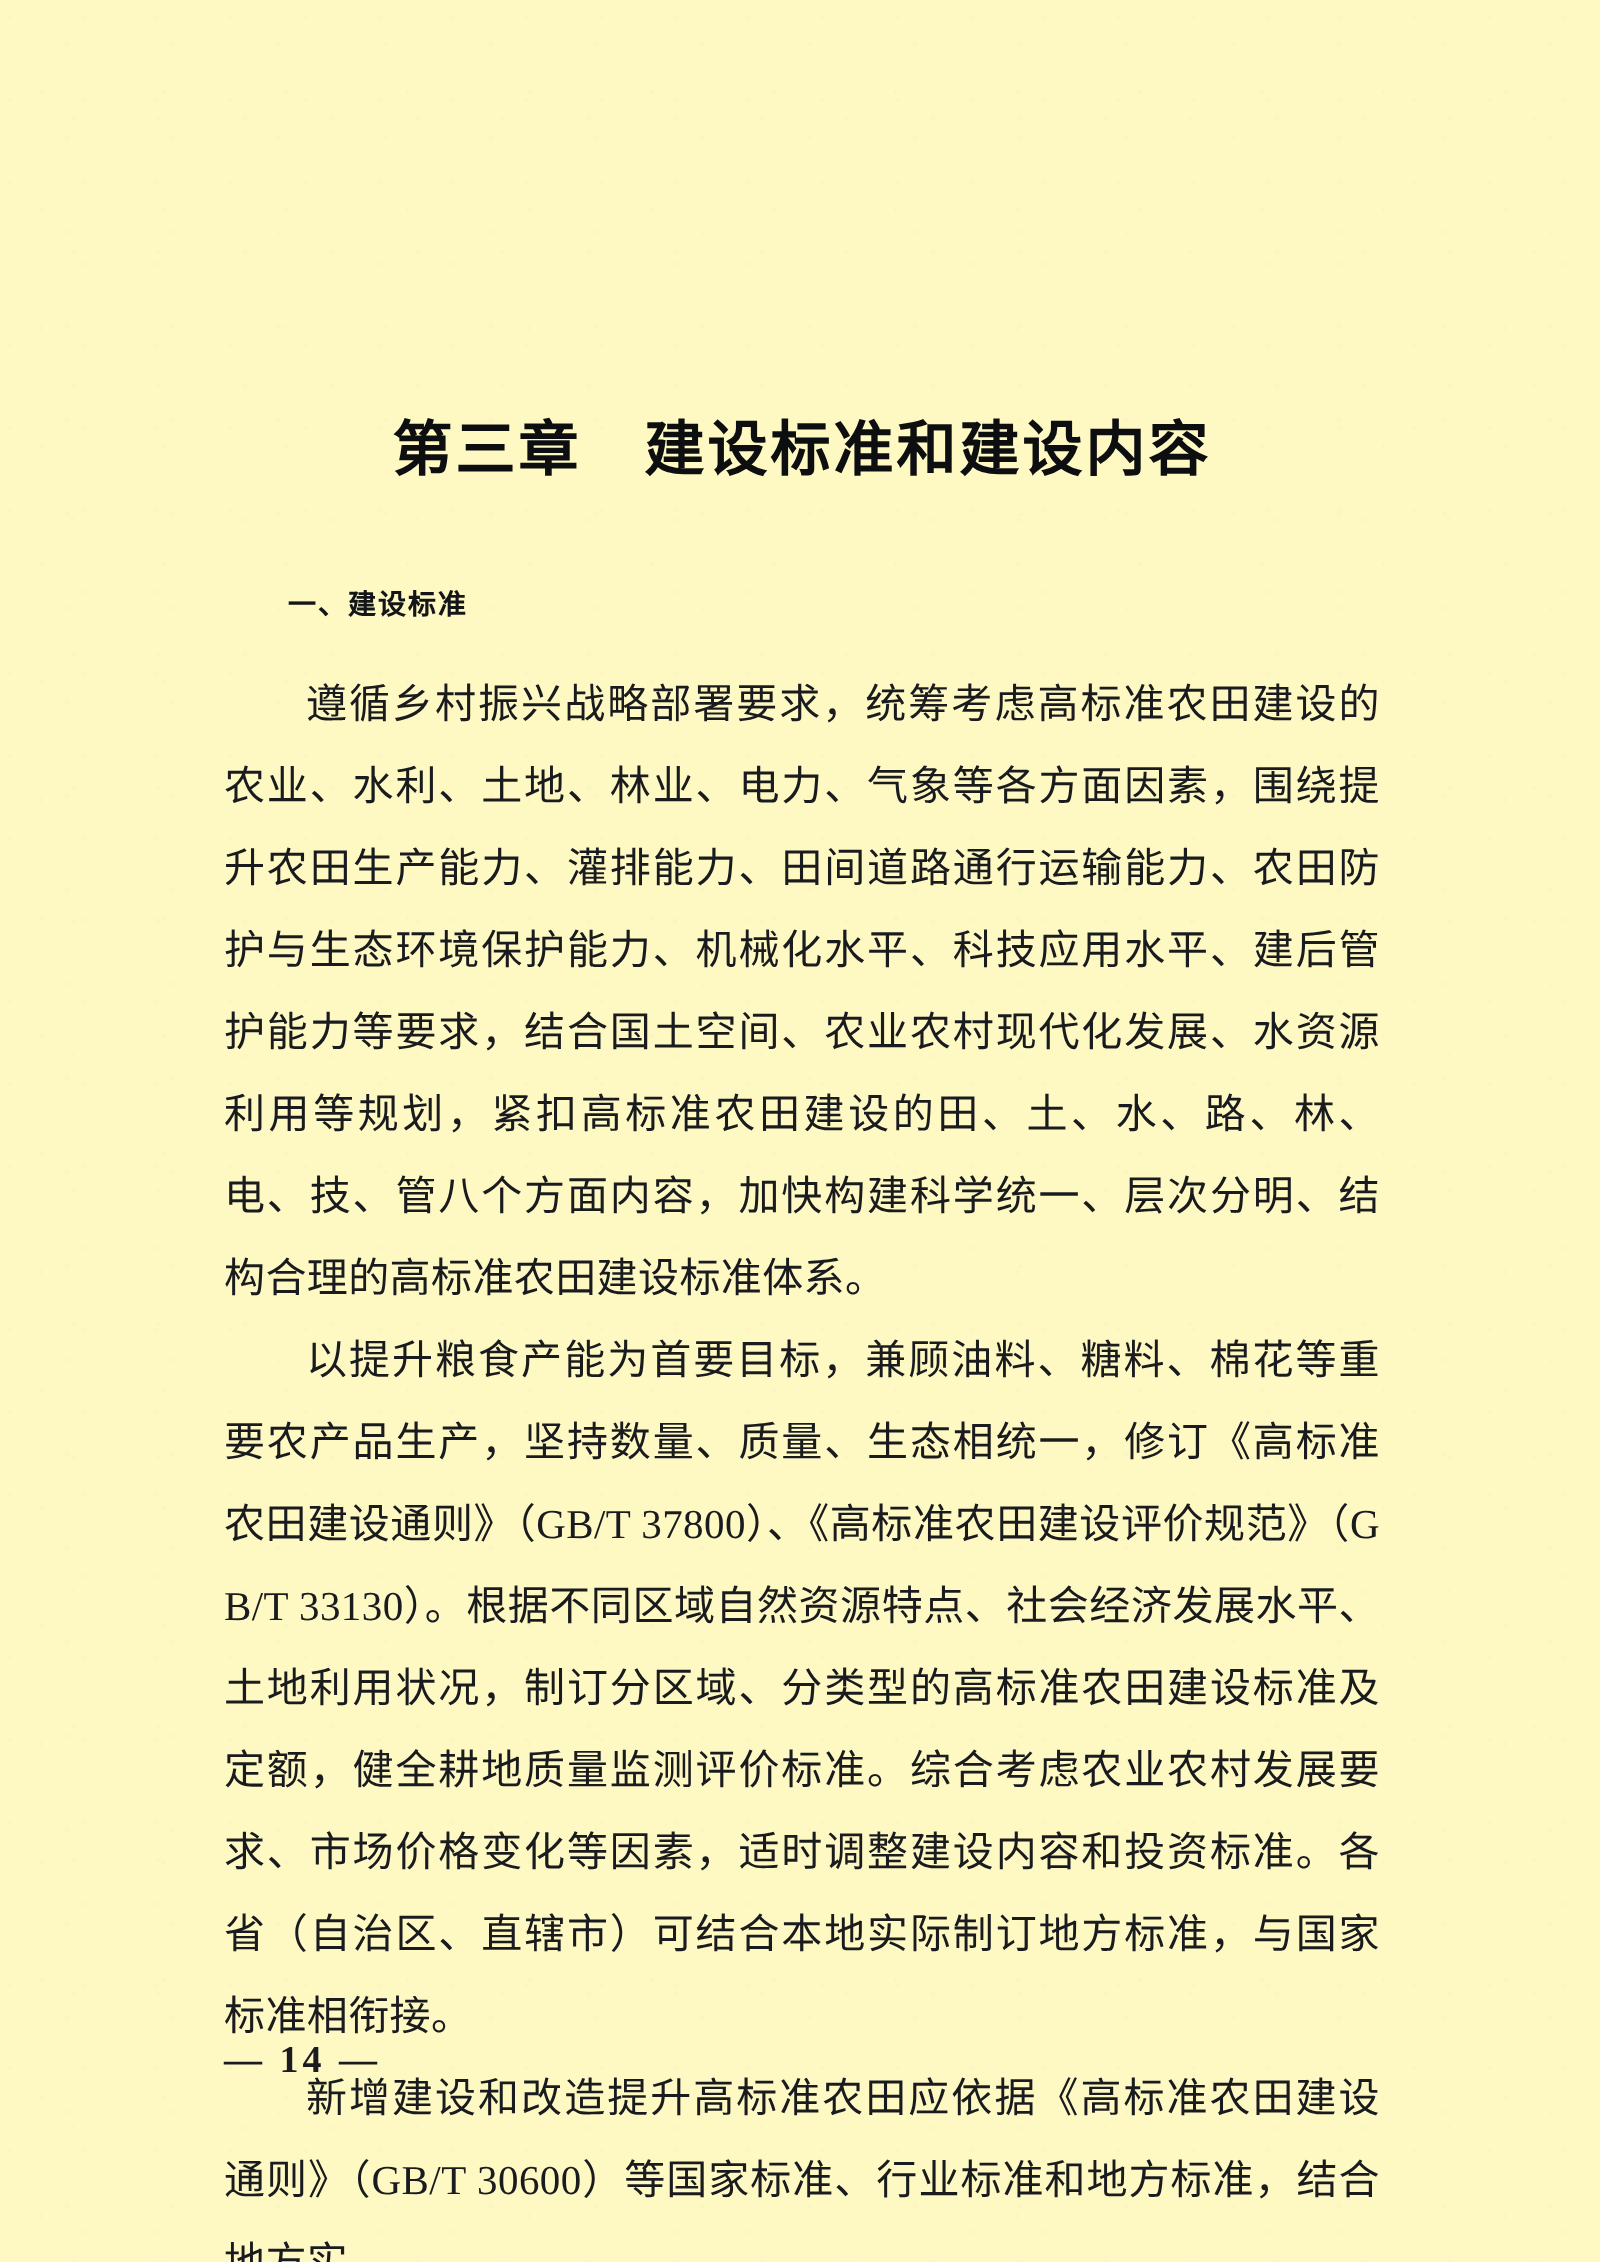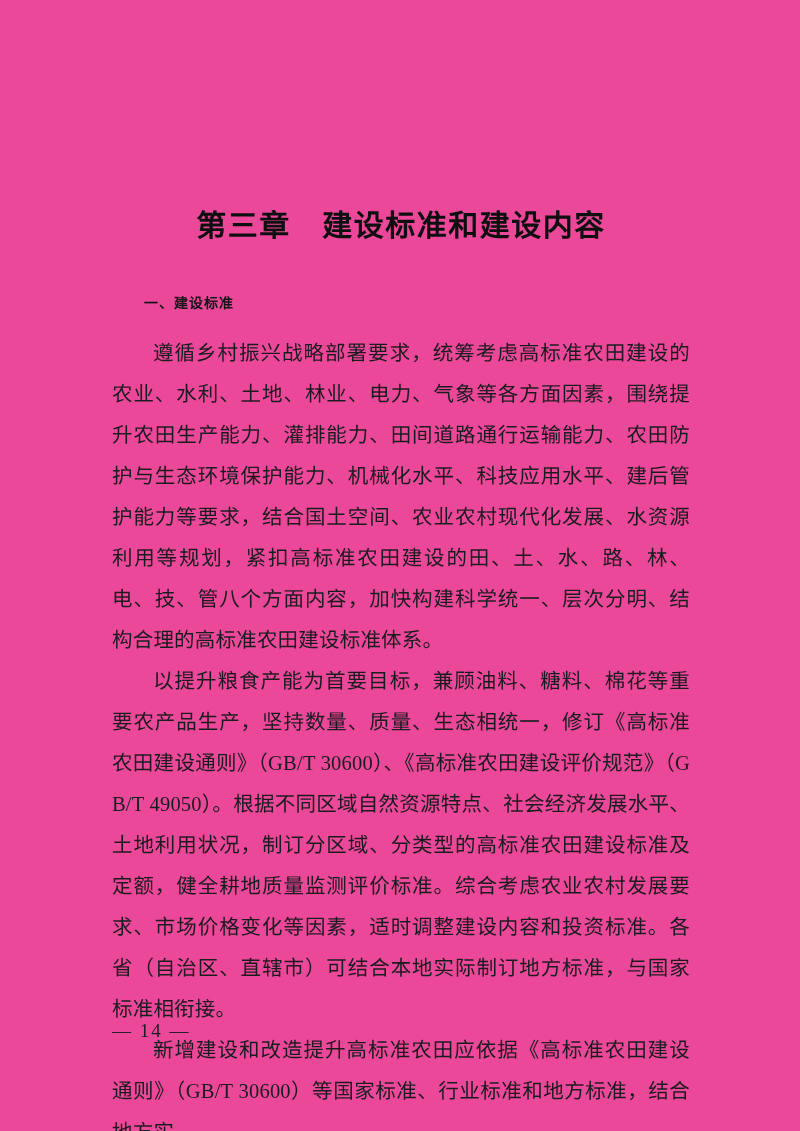--- a/index.html
+++ b/index.html
@@ -7,21 +7,21 @@
     margin: 0;
     padding: 0;
     background: #ffffff;
   }
 
   .page {
     position: relative;
     width: 800px;
     height: 1131px;
     margin: 0 auto;
-    background: #ec4899;
+    background: #fef9c3;
     overflow: hidden;
     font-family: "Liberation Serif", "DejaVu Serif", serif;
     color: #16171a;
     box-sizing: border-box;
   }
 
   
   .page::before {
     content: "";
     position: absolute;
@@ -100,36 +100,37 @@
   .page-number {
     position: absolute;
     left: 112px;
     top: 1018px;
     font-family: "Liberation Serif", "DejaVu Serif", serif;
     font-size: 19px;
     line-height: 26px;
     letter-spacing: 2px;
     color: #1b1c20;
     white-space: pre;
+    font-weight: bold;
   }
 </style>
 </head>
 <body>
 
 <div class="page">
 
   <div class="content">
 
     <h1 class="chapter-title">第三章　建设标准和建设内容</h1>
 
     <h2 class="section-heading">一、建设标准</h2>
 
     <div class="body-block">
       <p class="para" style="text-indent: 41px;">遵循乡村振兴战略部署要求，统筹考虑高标准农田建设的农业、水利、土地、林业、电力、气象等各方面因素，围绕提升农田生产能力、灌排能力、田间道路通行运输能力、农田防护与生态环境保护能力、机械化水平、科技应用水平、建后管护能力等要求，结合国土空间、农业农村现代化发展、水资源利用等规划，紧扣高标准农田建设的田、土、水、路、林、电、技、管八个方面内容，加快构建科学统一、层次分明、结构合理的高标准农田建设标准体系。</p>
-      <p class="para" style="text-indent: 41px;">以提升粮食产能为首要目标，兼顾油料、糖料、棉花等重要农产品生产，坚持数量、质量、生态相统一，修订《高标准农田建设通则》（GB/T 30600）、《高标准农田建设评价规范》（GB/T 49050）。根据不同区域自然资源特点、社会经济发展水平、土地利用状况，制订分区域、分类型的高标准农田建设标准及定额，健全耕地质量监测评价标准。综合考虑农业农村发展要求、市场价格变化等因素，适时调整建设内容和投资标准。各省（自治区、直辖市）可结合本地实际制订地方标准，与国家标准相衔接。</p>
+      <p class="para" style="text-indent: 41px;">以提升粮食产能为首要目标，兼顾油料、糖料、棉花等重要农产品生产，坚持数量、质量、生态相统一，修订《高标准农田建设通则》（GB/T 37800）、《高标准农田建设评价规范》（GB/T 33130）。根据不同区域自然资源特点、社会经济发展水平、土地利用状况，制订分区域、分类型的高标准农田建设标准及定额，健全耕地质量监测评价标准。综合考虑农业农村发展要求、市场价格变化等因素，适时调整建设内容和投资标准。各省（自治区、直辖市）可结合本地实际制订地方标准，与国家标准相衔接。</p>
       <p class="para" style="text-indent: 41px;">新增建设和改造提升高标准农田应依据《高标准农田建设通则》（GB/T 30600）等国家标准、行业标准和地方标准，结合地方实</p>
     </div>
 
   </div>
 
   <div class="page-number">— 14 —</div>
 
 </div>
 
 </body></html>

